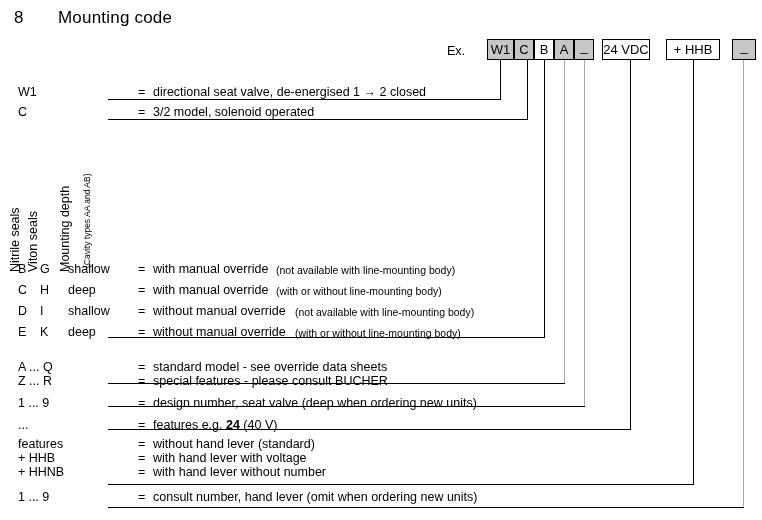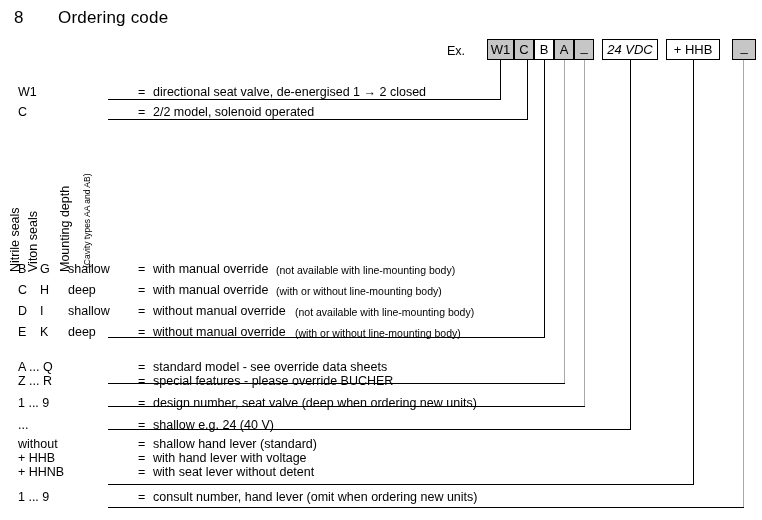--- a/index.html
+++ b/index.html
@@ -31,21 +31,21 @@
   .codebox .u{position:relative;top:-3px;}
 
   
   .row{position:absolute;font-size:12.5px;white-space:nowrap;height:15px;line-height:15px;}
   .row .c1{position:absolute;left:0;top:0;}
   .row .c2{position:absolute;top:0;}
   .row .c3{position:absolute;top:0;}
   .row .eq{position:absolute;left:120px;top:0;}
   .row .desc{position:absolute;left:135px;top:0;}
   .small{font-size:10.5px;}
-  .b{font-weight:normal;}
+  .b{font-weight:bold;}
 
   
   .vcap{
     position:absolute;
     transform-origin:left bottom;
     transform:rotate(-90deg);
     white-space:nowrap;
     font-size:12.5px;
   }
   .vcap.tiny{font-size:8.5px;}
@@ -54,42 +54,42 @@
   .ln{position:absolute;background:#000;}
   .ln.v{width:1.2px;}
   .ln.h{height:1.2px;}
   .ln.gray{background:#a9a9a9;}
 </style>
 </head>
 <body>
 
 <div id="heading">
   <span class="num">8</span>
-  <span class="txt">Ordering code</span>
+  <span class="txt">Mounting code</span>
 </div>
 
 <div id="ex-label">Ex.</div>
 
 <div class="codebox gray" style="left:487px;width:27px;">
     <span>W1</span>
   </div>
 <div class="codebox gray" style="left:514px;width:20px;">
     <span>C</span>
   </div>
 <div class="codebox" style="left:534px;width:20px;">
     <span>B</span>
   </div>
 <div class="codebox gray" style="left:554px;width:20px;">
     <span>A</span>
   </div>
 <div class="codebox gray" style="left:574px;width:20px;">
     <span class="u">_</span>
   </div>
 
-<div class="codebox" style="left:602px;width:56px;font-style:italic;">
+<div class="codebox" style="left:602px;width:48px;">
     <span>24 VDC</span>
   </div>
 <div class="codebox" style="left:666px;width:54px;">
     <span>+ HHB</span>
   </div>
 <div class="codebox gray" style="left:732px;width:24px;">
     <span class="u">_</span>
   </div>
 
 <div class="ln v" style="left:500px;top:60px;height:40px;"></div>
@@ -118,21 +118,21 @@
 
 <div class="row" style="left:18px;top:85px;">
   <span class="c1">W1</span>
   <span class="eq">=</span>
   <span class="desc">directional seat valve, de-energised 1 → 2 closed</span>
 </div>
 
 <div class="row" style="left:18px;top:105px;">
   <span class="c1">C</span>
   <span class="eq">=</span>
-  <span class="desc">2/2 model, solenoid operated</span>
+  <span class="desc">3/2 model, solenoid operated</span>
 </div>
 
 <div class="vcap" style="left:22px;top:258px;">Nitrile seals</div>
 <div class="vcap" style="left:40px;top:258px;">Viton seals</div>
 <div class="vcap" style="left:72px;top:258px;">Mounting depth</div>
 <div class="vcap tiny" style="left:92px;top:258px;">(Cavity types AA and AB)</div>
 
 <div class="row" style="left:18px;top:262px;">
   <span class="c1">B</span>
   <span class="c2" style="left:22px;">G</span>
@@ -171,50 +171,50 @@
 
 <div class="row" style="left:18px;top:360px;">
   <span class="c1">A ... Q</span>
   <span class="eq">=</span>
   <span class="desc">standard model - see override data sheets</span>
 </div>
 
 <div class="row" style="left:18px;top:374px;">
   <span class="c1">Z ... R</span>
   <span class="eq">=</span>
-  <span class="desc">special features - please override BUCHER</span>
+  <span class="desc">special features - please consult BUCHER</span>
 </div>
 
 <div class="row" style="left:18px;top:396px;">
   <span class="c1">1 ... 9</span>
   <span class="eq">=</span>
   <span class="desc">design number, seat valve (deep when ordering new units)</span>
 </div>
 
 <div class="row" style="left:18px;top:418px;">
   <span class="c1">...</span>
   <span class="eq">=</span>
-  <span class="desc"><span>shallow e.g. </span><span class="b">24</span><span> (40 V)</span></span>
+  <span class="desc"><span>features e.g. </span><span class="b">24</span><span> (40 V)</span></span>
 </div>
 
 <div class="row" style="left:18px;top:437px;">
-  <span class="c1">without</span>
-  <span class="eq">=</span>
-  <span class="desc">shallow hand lever (standard)</span>
+  <span class="c1">features</span>
+  <span class="eq">=</span>
+  <span class="desc">without hand lever (standard)</span>
 </div>
 
 <div class="row" style="left:18px;top:451px;">
   <span class="c1">+ HHB</span>
   <span class="eq">=</span>
   <span class="desc">with hand lever with voltage</span>
 </div>
 
 <div class="row" style="left:18px;top:465px;">
   <span class="c1">+ HHNB</span>
   <span class="eq">=</span>
-  <span class="desc">with seat lever without detent</span>
+  <span class="desc">with hand lever without number</span>
 </div>
 
 <div class="row" style="left:18px;top:490px;">
   <span class="c1">1 ... 9</span>
   <span class="eq">=</span>
   <span class="desc">consult number, hand lever (omit when ordering new units)</span>
 </div>
 
 </body></html>

